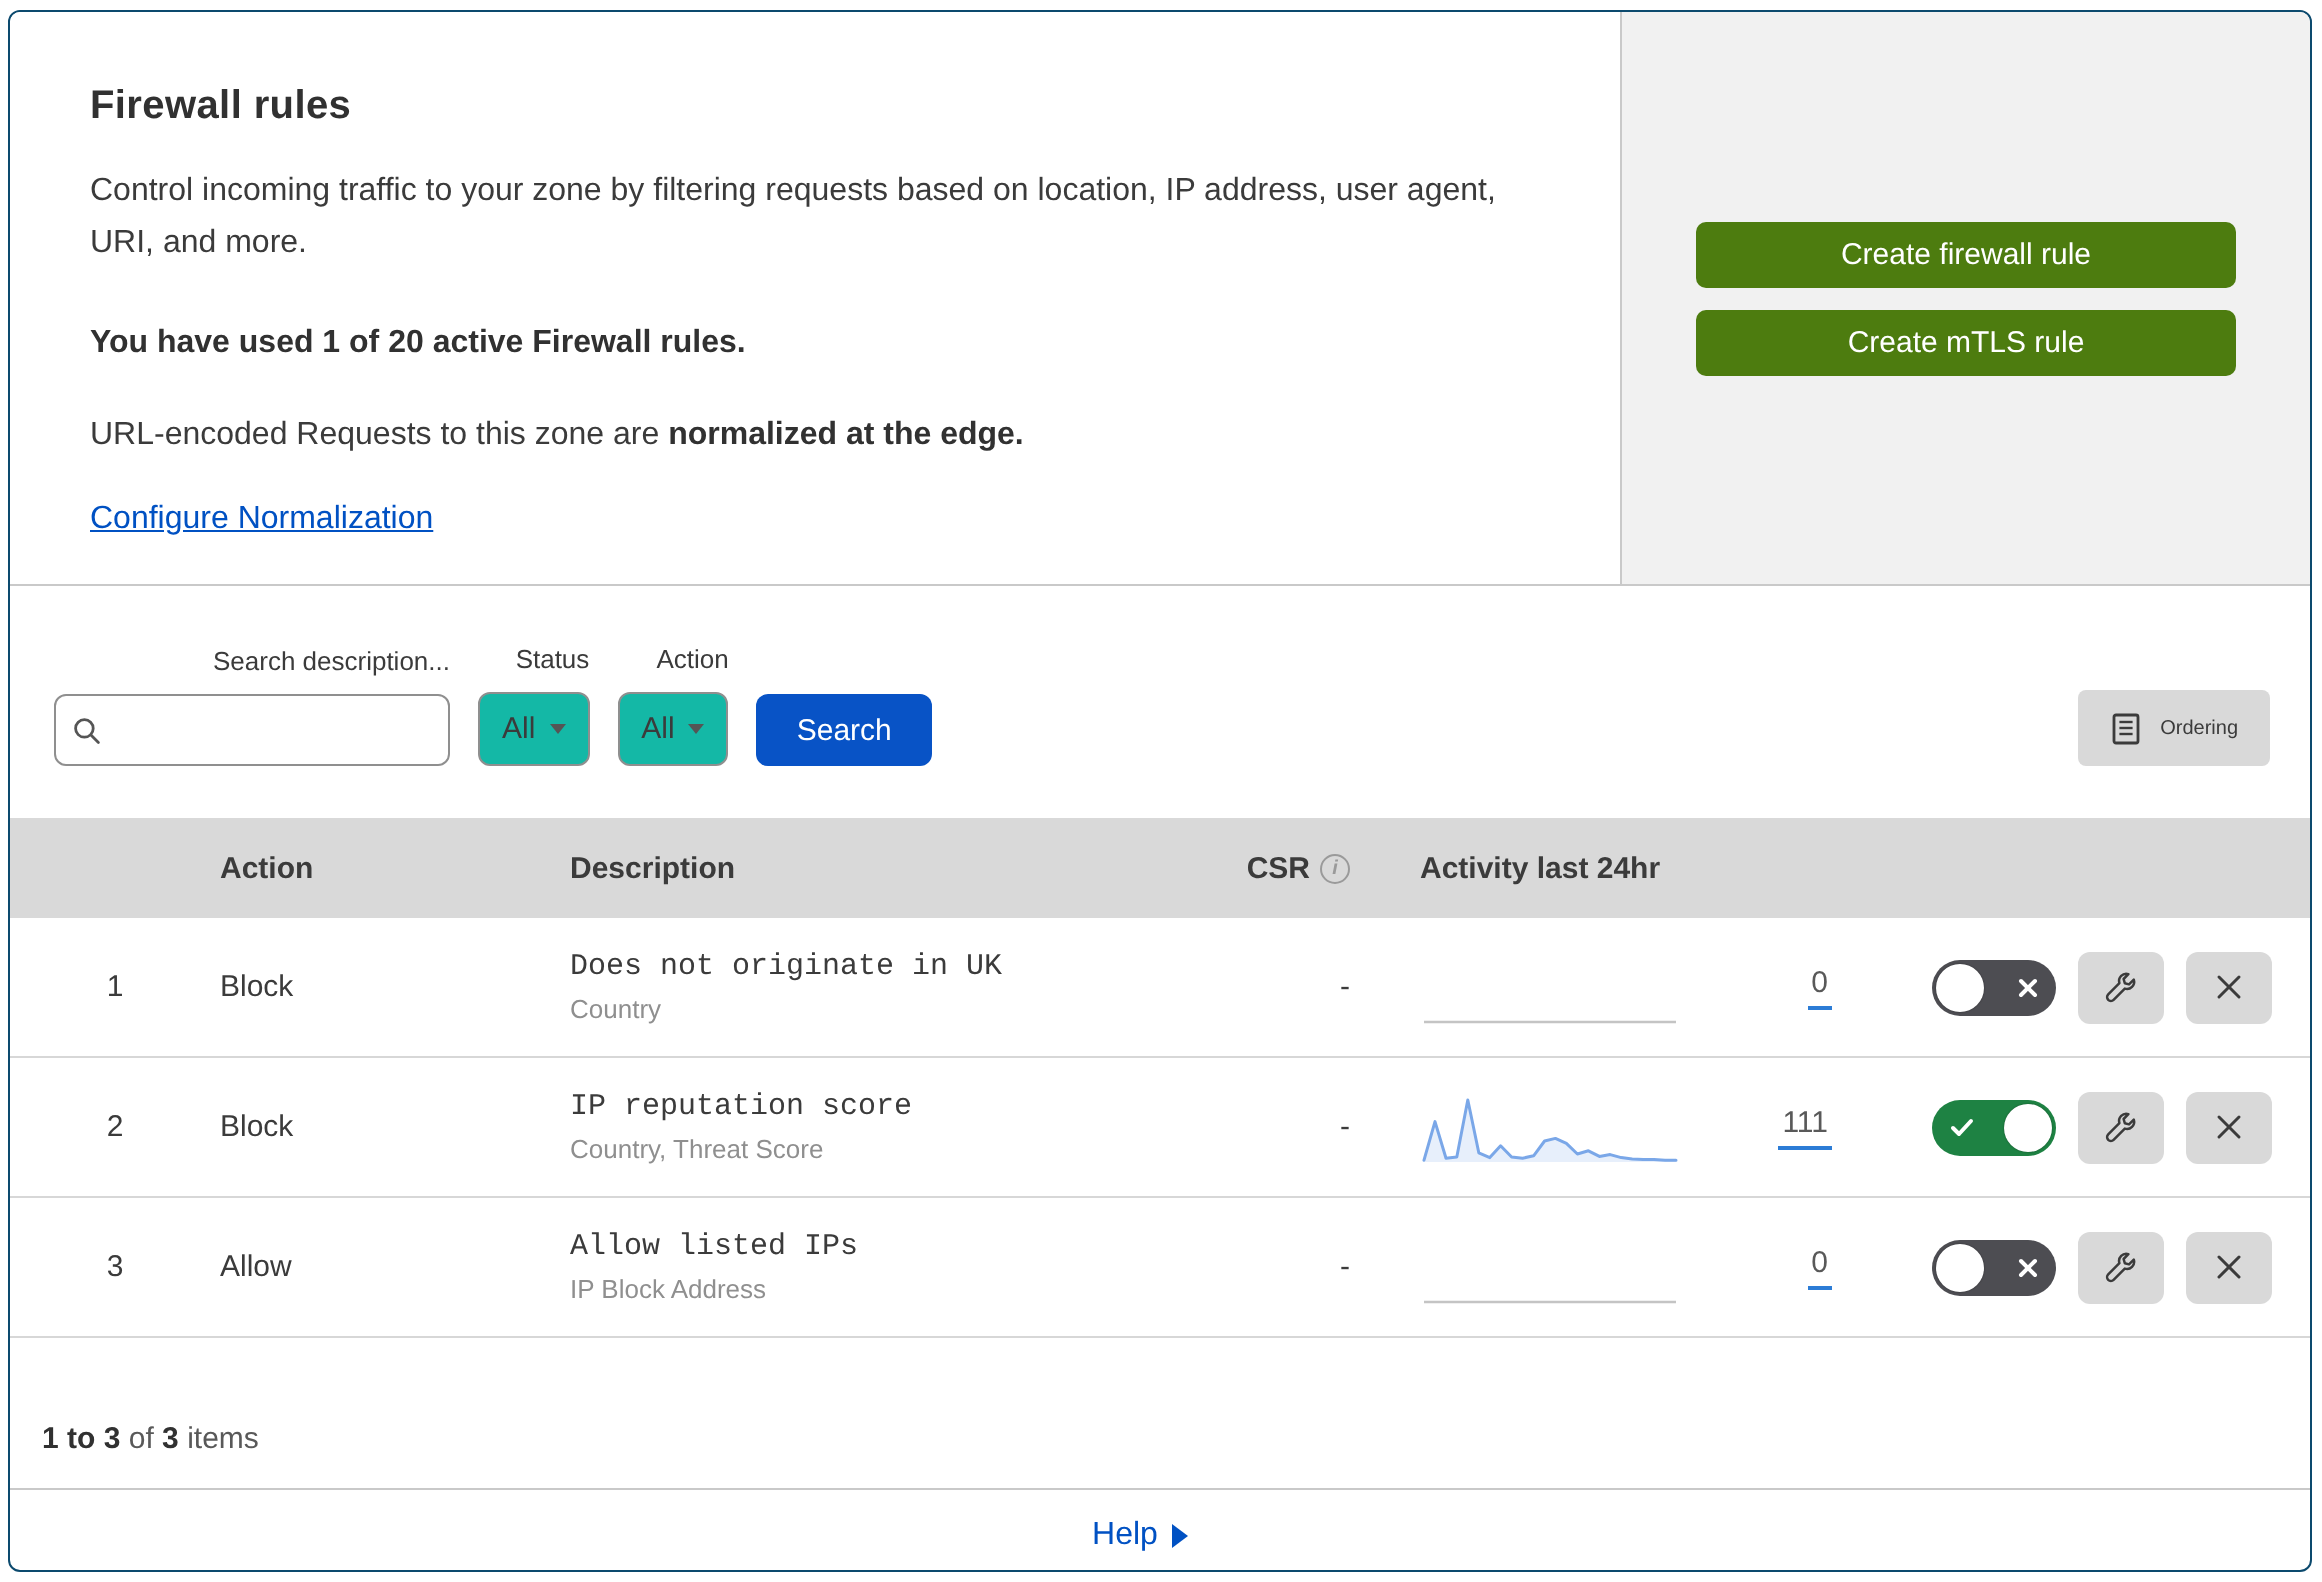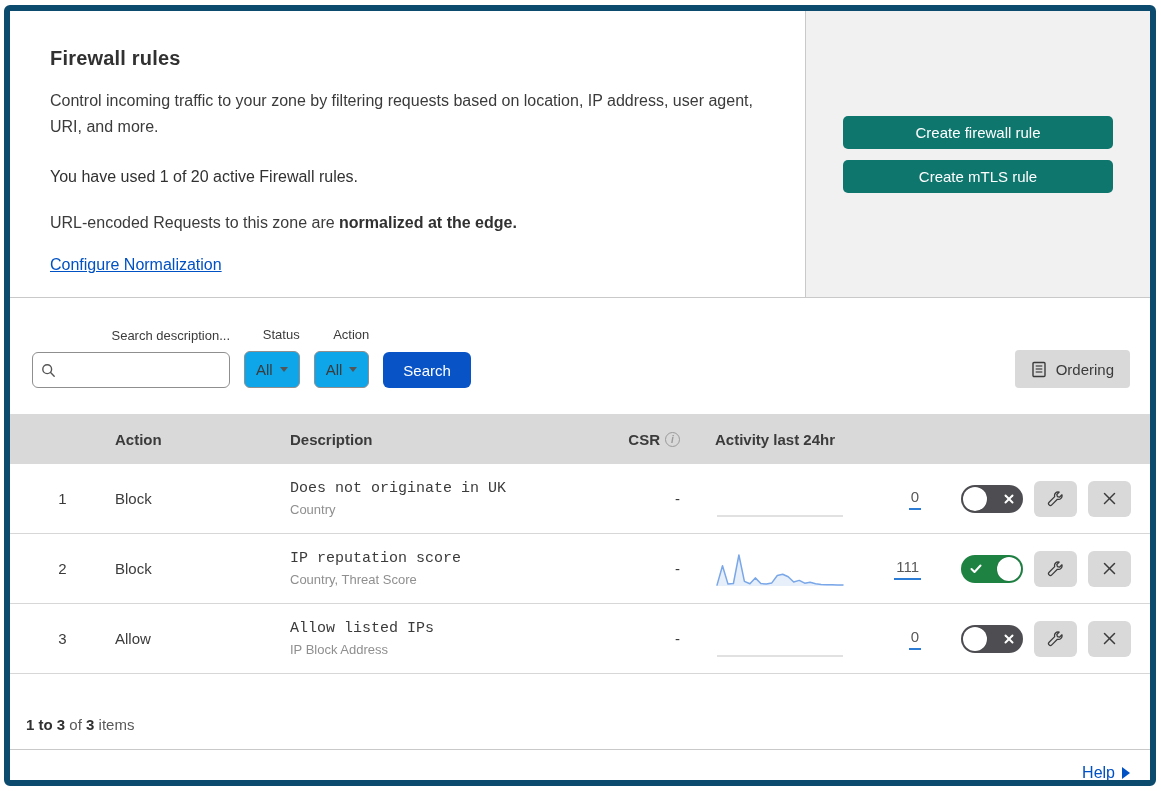--- a/index.html
+++ b/index.html
@@ -1,44 +1,44 @@
 <!DOCTYPE html>
 <html><head>
 <meta charset="utf-8">
 <style>
   * { margin:0; padding:0; box-sizing:border-box; }
   html,body { width:1161px; height:791px; background:#fff; font-family:"Liberation Sans", sans-serif; color:#3b3b3b; }
   .card {
     position:absolute; left:4px; top:5px; right:5px; bottom:5px;
-    border:6px solid #0c4a6e; border-radius:6px; background:#fff; overflow:hidden;
+    border:1px solid #0c4a6e; border-radius:6px; background:#fff; overflow:hidden;
   }
   
   .top-section { display:flex; height:287px; border-bottom:1px solid #c9c9c9; }
   .overview-left { flex:1; background:#fff; border-right:1px solid #c9c9c9; padding:36px 40px 0 40px; }
   .overview-right { width:344px; background:#f1f1f1; display:flex; flex-direction:column; justify-content:center; align-items:center; gap:11px; }
   .page-title { font-size:20px; font-weight:700; color:#313131; letter-spacing:.2px; margin-bottom:18px; }
   .lede { font-size:16px; line-height:26px; max-width:748px; color:#3b3b3b; }
-  .usage { font-size:16px; font-weight:400; margin-top:28px; color:#313131; }
+  .usage { font-size:16px; font-weight:700; margin-top:28px; color:#313131; }
   .normalization { font-size:16px; margin-top:28px; color:#3b3b3b; }
   .normalization b { color:#313131; }
   .cfg-link { display:inline-block; margin-top:24px; font-size:16px; color:#0051c3; text-decoration:underline; cursor:pointer; }
   .primary-btn {
-    width:270px; height:33px; background:#0f766e; color:#fff; border:none; border-radius:5px;
+    width:270px; height:33px; background:#4d7c0f; color:#fff; border:none; border-radius:5px;
     font-size:15px; font-family:inherit; cursor:pointer; display:flex; align-items:center; justify-content:center;
   }
   
   .filter-bar { display:flex; align-items:flex-end; padding:20px 20px 26px 22px; gap:14px; height:116px; }
   .f-group { display:flex; flex-direction:column;align-items:flex-end; }
   .f-label { font-size:13px; color:#3b3b3b; margin-bottom:9px; }
   .search-box { display:flex; align-items:center; width:198px; height:36px; border:1px solid #8f8f8f; border-radius:6px; background:#fff; padding:0 8px; }
   .search-box input { border:none; outline:none; flex:1; font-size:14px; font-family:inherit; min-width:0; background:transparent; }
-  .select-btn { display:flex; align-items:center; gap:7px; height:37px; padding:0 11px; border:1px solid #8f8f8f; border-radius:6px; background:#0ea5e9; font-size:15px; font-family:inherit; color:#3b3b3b; cursor:pointer; }
+  .select-btn { display:flex; align-items:center; gap:7px; height:37px; padding:0 11px; border:1px solid #8f8f8f; border-radius:6px; background:#14b8a6; font-size:15px; font-family:inherit; color:#3b3b3b; cursor:pointer; }
   .caret { width:0; height:0; border-left:4px solid transparent; border-right:4px solid transparent; border-top:5px solid #555; }
   .search-btn { height:36px; padding:0 20px; background:#0853c6; color:#fff; border:none; border-radius:6px; font-size:15px; font-family:inherit; cursor:pointer; }
-  .ordering-btn { margin-left:auto; height:38px; padding:0 16px; display:flex; align-items:center; gap:9px; background:#d9d9d9; border:none; border-radius:4px; font-size:15px; font-family:inherit; color:#3b3b3b; cursor:pointer; }
+  .ordering-btn { margin-left:auto; height:38px; padding:0 16px; display:flex; align-items:center; gap:9px; background:#d9d9d9; border:none; border-radius:4px; font-size:10px; font-family:inherit; color:#3b3b3b; cursor:pointer; }
   
   .grid-cols { display:grid; grid-template-columns:105px 175px 320px 70px 245px 1fr; align-items:center; }
   .thead { background:#d9d9d9; height:50px; font-size:15px; font-weight:700; color:#3b3b3b; }
   .th-csr { justify-self:end; display:flex; align-items:center; gap:5px; }
   .info-circle { width:15px; height:15px; border:1px solid #9a9a9a; border-radius:50%; color:#9a9a9a; font-size:10px; font-style:italic; font-weight:700; display:flex; align-items:center; justify-content:center; }
   .th-activity { padding-left:35px; }
   .trow { height:70px; border-bottom:1px solid #d7d7d7; font-size:15px; }
   .c-index { justify-self:center; color:#3b3b3b; }
   .c-action { color:#3b3b3b; }
   .desc-title { color:#3b3b3b; margin-bottom:5px;font-family:Liberation Mono, monospace; }
@@ -56,21 +56,21 @@
   .toggle.on  .knob { right:2px; }
   .t-glyph { position:absolute; top:50%; transform:translateY(-50%); display:flex; }
   .toggle .t-x { right:9px; display:none; }
   .toggle .t-check { left:9px; display:none; }
   .toggle.off .t-x { display:flex; }
   .toggle.on .t-check { display:flex; }
   .ctrl-btn { width:43px; height:36px; background:#d9d9d9; border:none; border-radius:6px; display:flex; align-items:center; justify-content:center; cursor:pointer; }
   
   .table-footer { height:76px; display:flex; align-items:flex-end; padding:0 16px 16px 16px; border-bottom:1px solid #c9c9c9; font-size:15px; color:#595959; }
   .table-footer b { color:#313131; }
-  .help-row { height:46px; display:flex; align-items:center; justify-content:flex-end; padding-right:20px; }
+  .help-row { height:46px; display:flex; align-items:center; justify-content:center; padding-right:20px; }
   .help-link { display:flex; align-items:center; gap:7px; color:#0051c3; font-size:16px; cursor:pointer; text-decoration:none; }
   .help-arrow { width:0; height:0; border-top:6px solid transparent; border-bottom:6px solid transparent; border-left:8px solid #0051c3; }
 </style>
 </head>
 <body>
 
 <div class="card">
 
   <div class="top-section">
     <div class="overview-left">

